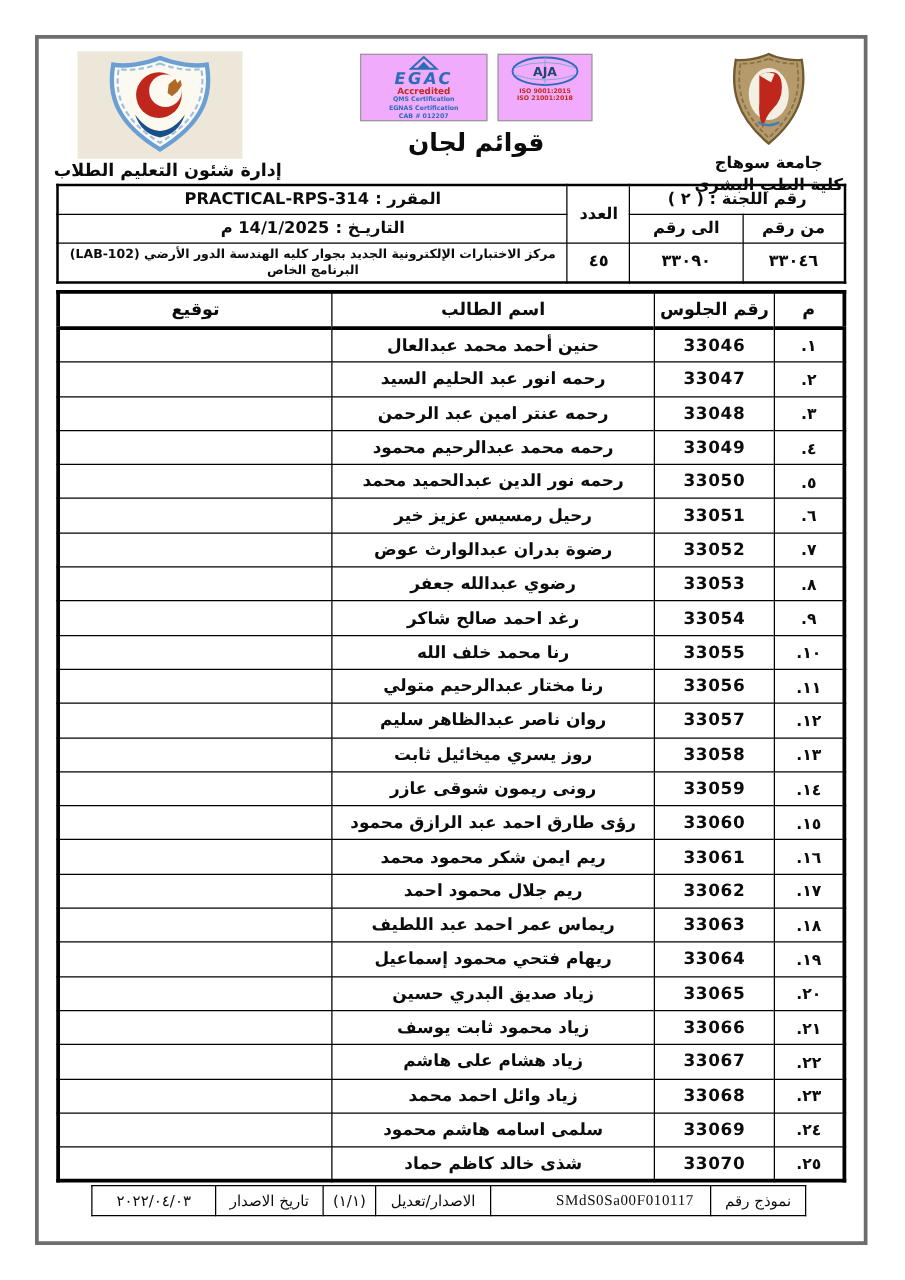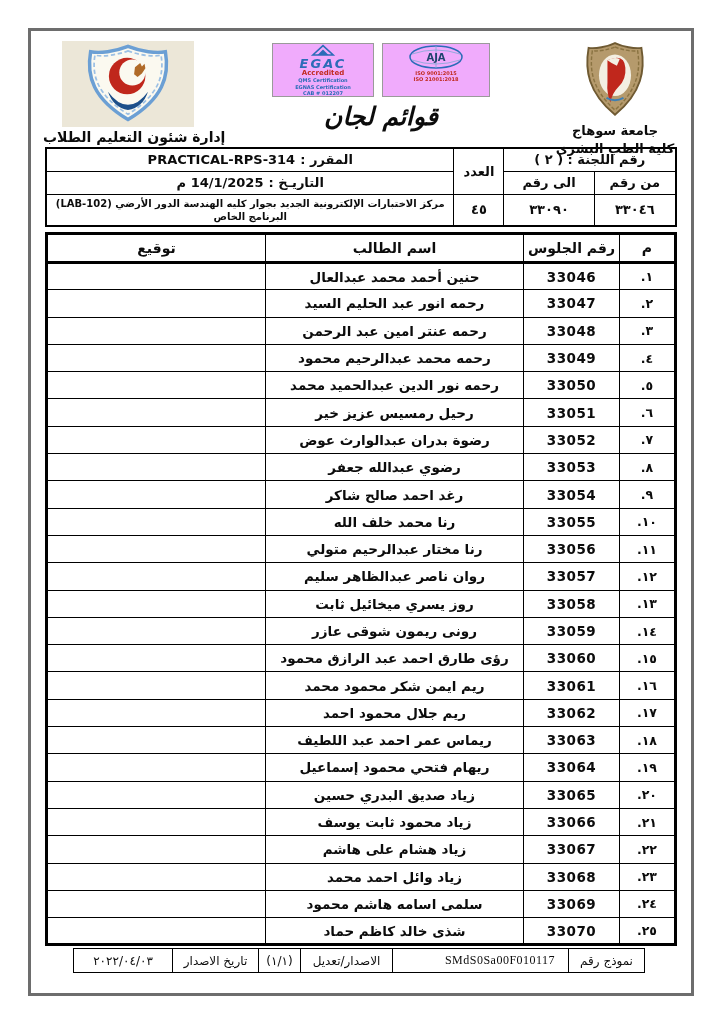--- a/index.html
+++ b/index.html
@@ -16,26 +16,26 @@
   .crest-block { text-align:center; }
   .crest-left  { width:170px; }
   .crest-right { width:132px; }
   .crest-left .crest-bg { display:inline-block; background:#ece7d8; padding:2px 10px 0; }
   .dept-line  { font-size:14px; font-weight:bold; margin-top:2px; white-space:nowrap; }
   .univ-line  { font-size:13px; font-weight:bold; line-height:1.25; margin-top:2px; }
   .center-block { flex:1; text-align:center; }
   .accred-row { display:flex; justify-content:center; gap:8px; margin-top:2px; }
   .accred-box { width:102px; height:54px; border:1px solid #9a9a9a; background:#f0abfc;
                 display:flex; flex-direction:column; align-items:center; justify-content:flex-start; overflow:hidden; }
-  .accred-box.aja { width:108px; }
+  .accred-box.aja { width:76px; }
   .egac-name { color:#2b6cb8; font-weight:bold; font-style:italic; font-size:13px; letter-spacing:2px; line-height:1; }
   .egac-sub  { color:#c02a1e; font-weight:bold; font-size:7px; line-height:1.1; }
   .tiny-lines { color:#2b6cb8; font-size:5px; font-weight:bold; line-height:1.25; white-space:pre-line; }
   .aja-lines  { color:#c02a1e; }
-  .doc-title    { font-size:25px; font-weight:bold; margin-top:5px;font-style:italic; }
+  .doc-title    { font-size:20px; font-weight:bold; margin-top:5px; }
   .doc-subtitle { font-size:18px; font-weight:bold; margin-top:1px; direction:rtl; }
 
   
   table { border-collapse:collapse; }
   .info-table { width:632px; margin:4px auto 0; direction:rtl; border:2px solid #000; table-layout:fixed; }
   .info-table td { border:1.5px solid #000; text-align:center; vertical-align:middle;
                    font-weight:bold; font-size:13px; padding:1px 3px; }
   .info-table .lbl-row { height:23px; }
   .info-table td.loc { font-size:10px; line-height:1.3; height:32px; }
   .pair { display:flex; direction:rtl; justify-content:center; gap:5px; align-items:baseline; }

